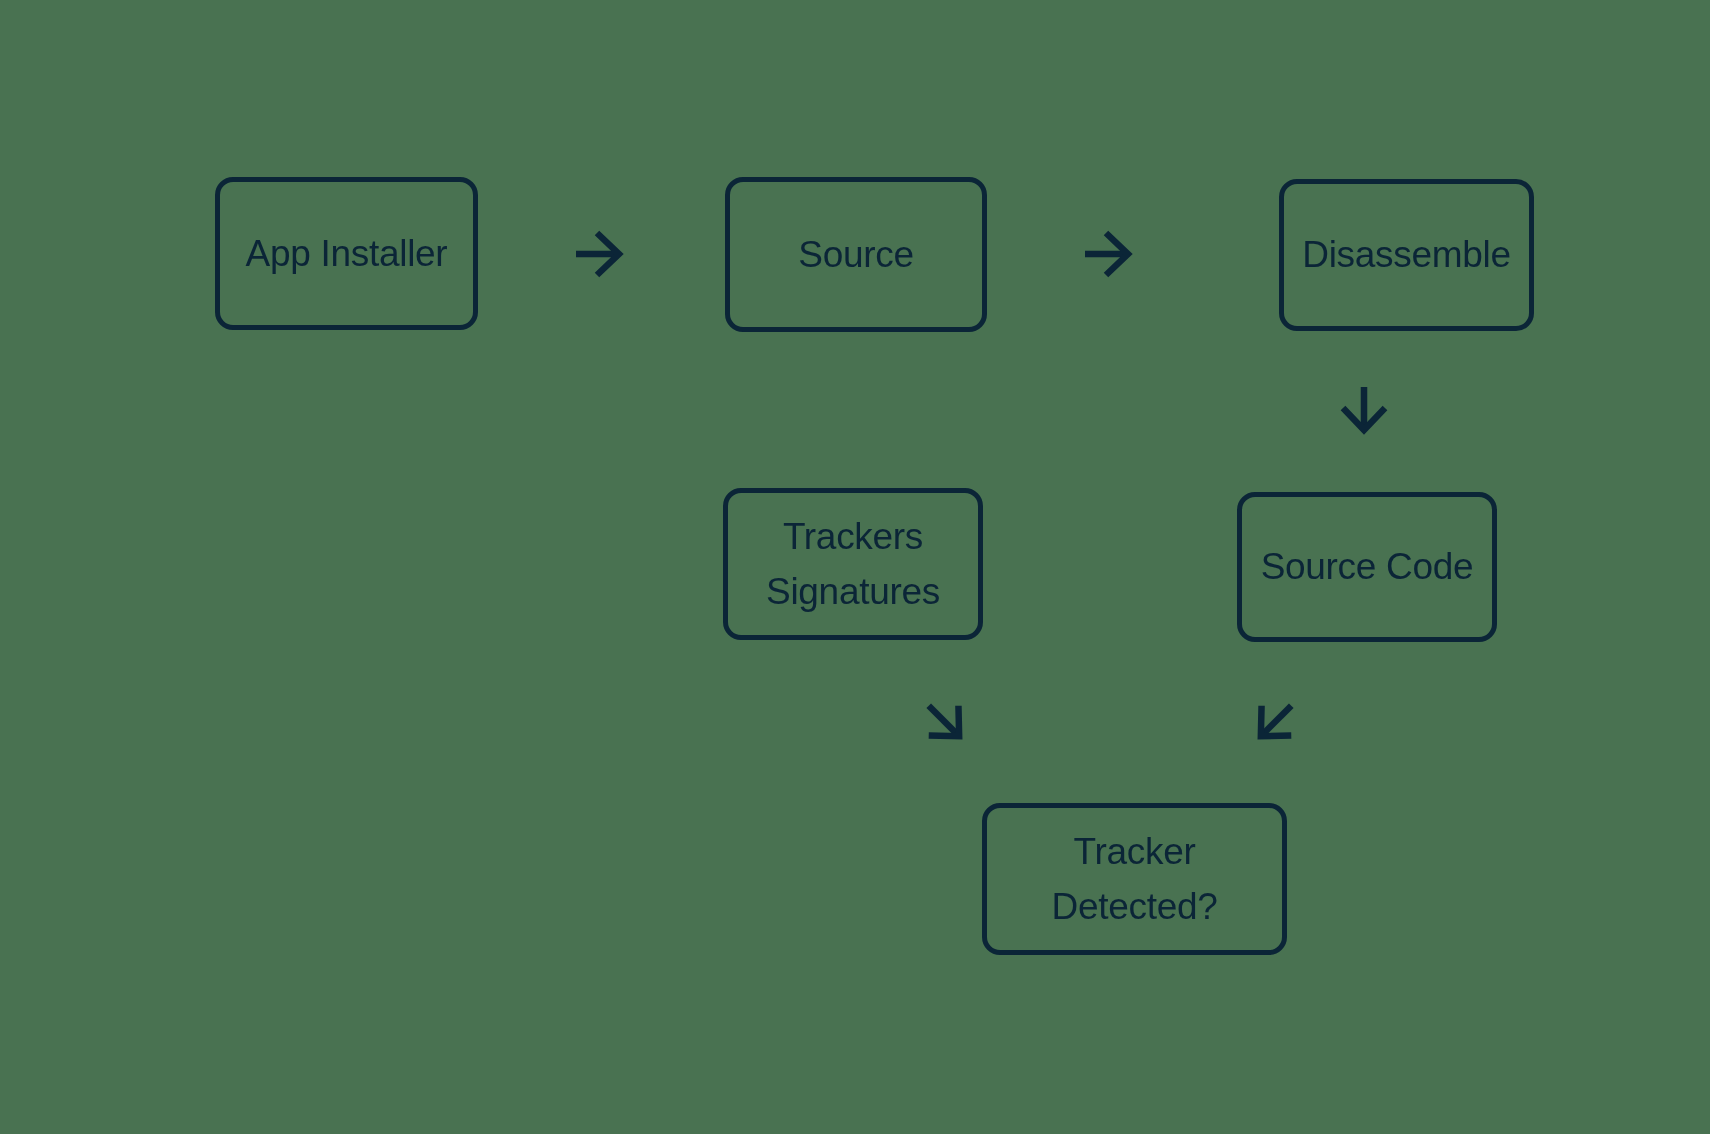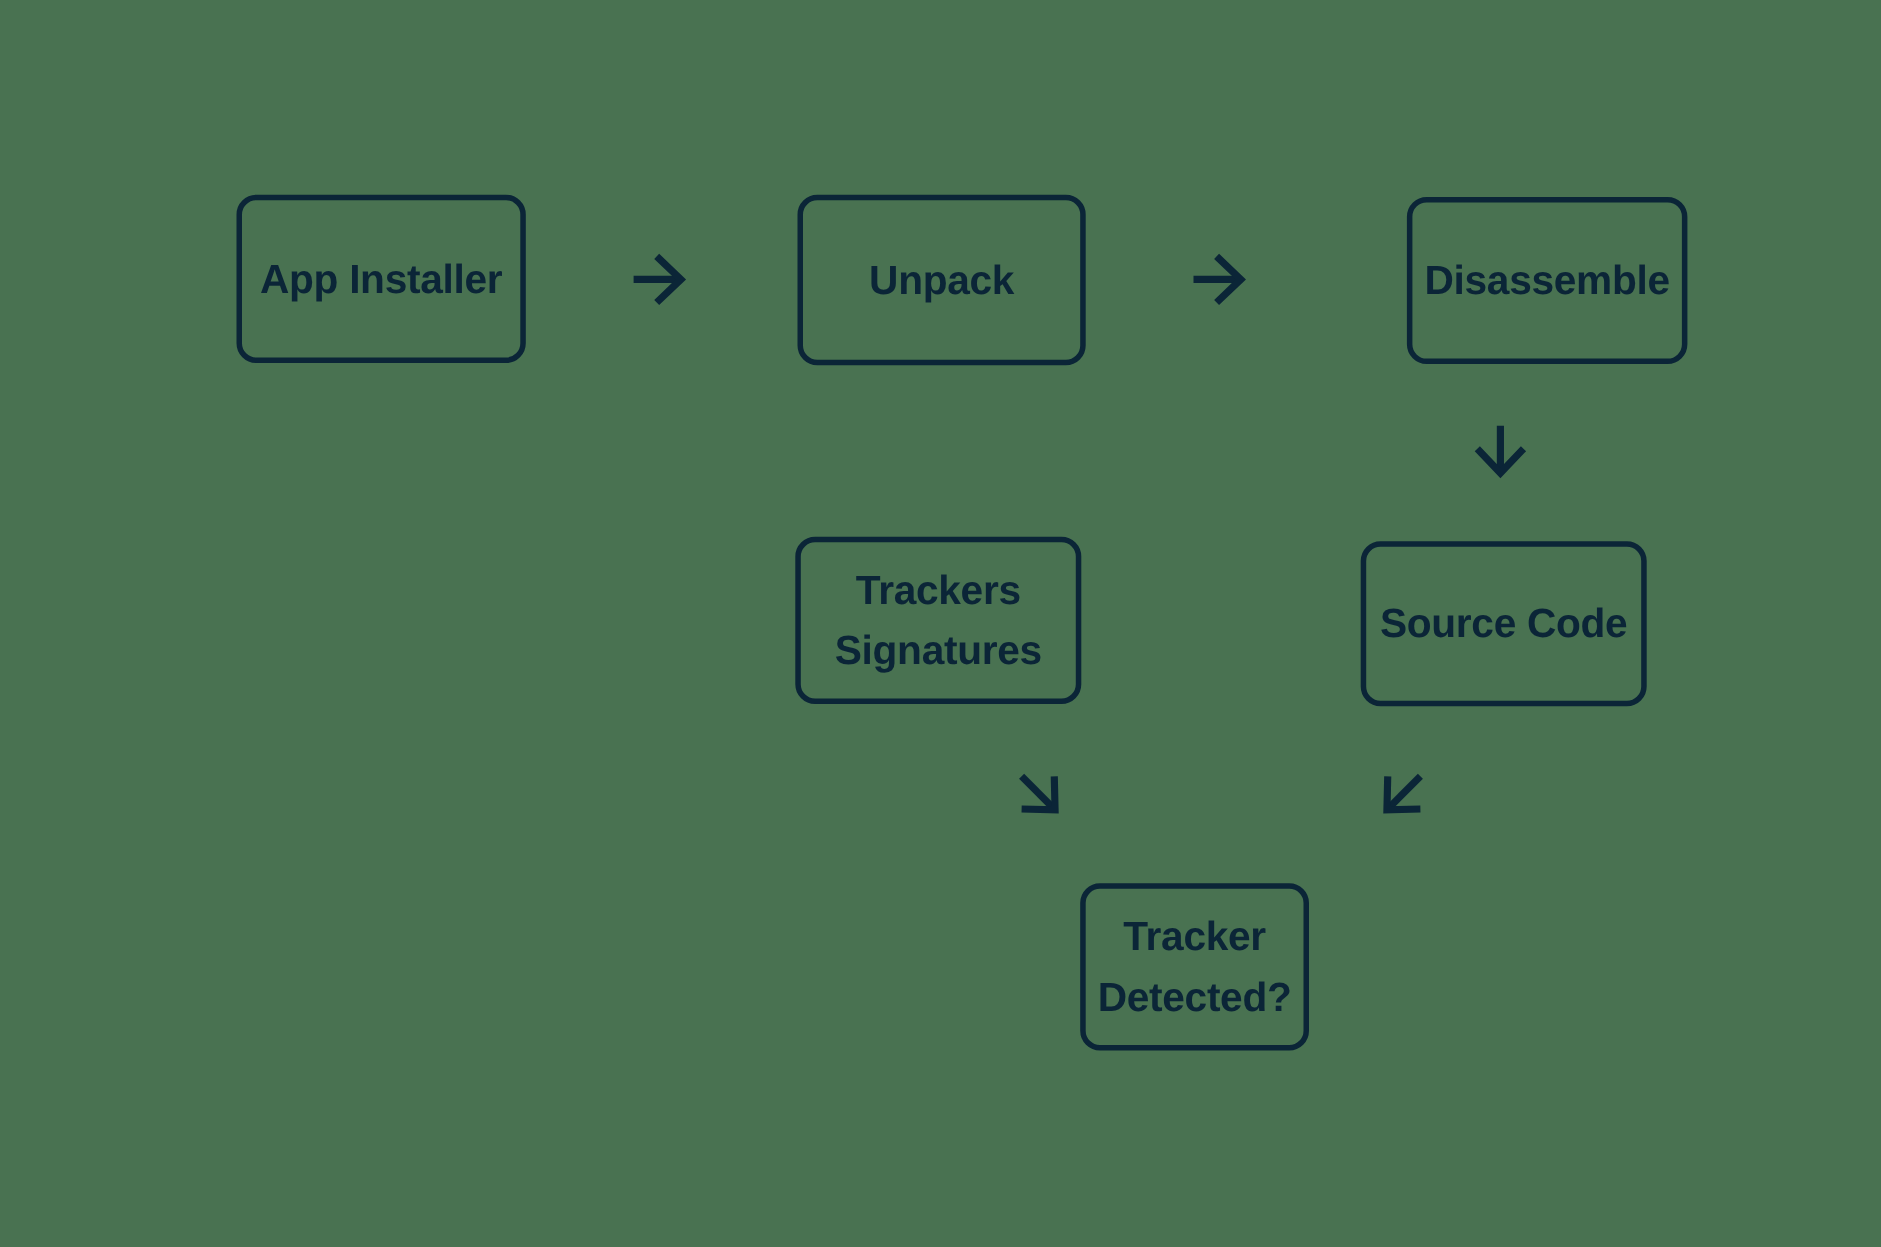--- a/index.html
+++ b/index.html
@@ -25,32 +25,32 @@
     border: 5px solid var(--ink);
     border-radius: 18px;
     display: flex;
     align-items: center;
     justify-content: center;
     text-align: center;
     padding: 4px 6px;
   }
   .node .label {
     font-size: 37px;
-    font-weight: 700;
+    font-weight: 400;
     line-height: 1.5;
     color: var(--ink);
     letter-spacing: -0.3px;
   }
   
   .n-app-installer      { left: 215px;  top: 177px; width: 263px; height: 153px; }
   .n-unpack             { left: 725px;  top: 177px; width: 262px; height: 155px; }
   .n-disassemble        { left: 1235px; top: 179px; width: 255px; height: 152px; margin-left: 44px; }
   .n-trackers-signatures{ left: 723px;  top: 488px; width: 260px; height: 152px; }
   .n-source-code        { left: 1237px; top: 492px; width: 260px; height: 150px; }
-  .n-tracker-detected   { left: 982px;  top: 803px; width: 208px; height: 152px; }
+  .n-tracker-detected   { left: 982px;  top: 803px; width: 305px; height: 152px; }
   
   .edge {
     position: absolute;
     width: 56px;
     height: 56px;
     color: var(--ink);
   }
   .edge svg { width: 100%; height: 100%; display: block; }
   .e1 { left: 571px;  top: 226px; }
   .e2 { left: 1080px; top: 226px; }
@@ -68,21 +68,21 @@
   </div>
 
   <div class="edge e1">
     <svg viewBox="0 0 56 56" aria-hidden="true">
       <line x1="5" y1="28" x2="47" y2="28" stroke="currentColor" stroke-width="6.5"></line>
       <path d="M26 7 L48 28 L26 49" fill="none" stroke="currentColor" stroke-width="6.5" stroke-linejoin="miter"></path>
     </svg>
   </div>
 
   <div class="node n-unpack">
-    <span class="label">Unpack</span>
+    <span class="label">Source</span>
   </div>
 
   <div class="edge e2">
     <svg viewBox="0 0 56 56" aria-hidden="true">
       <line x1="5" y1="28" x2="47" y2="28" stroke="currentColor" stroke-width="6.5"></line>
       <path d="M26 7 L48 28 L26 49" fill="none" stroke="currentColor" stroke-width="6.5" stroke-linejoin="miter"></path>
     </svg>
   </div>
 
   <div class="node n-disassemble">

